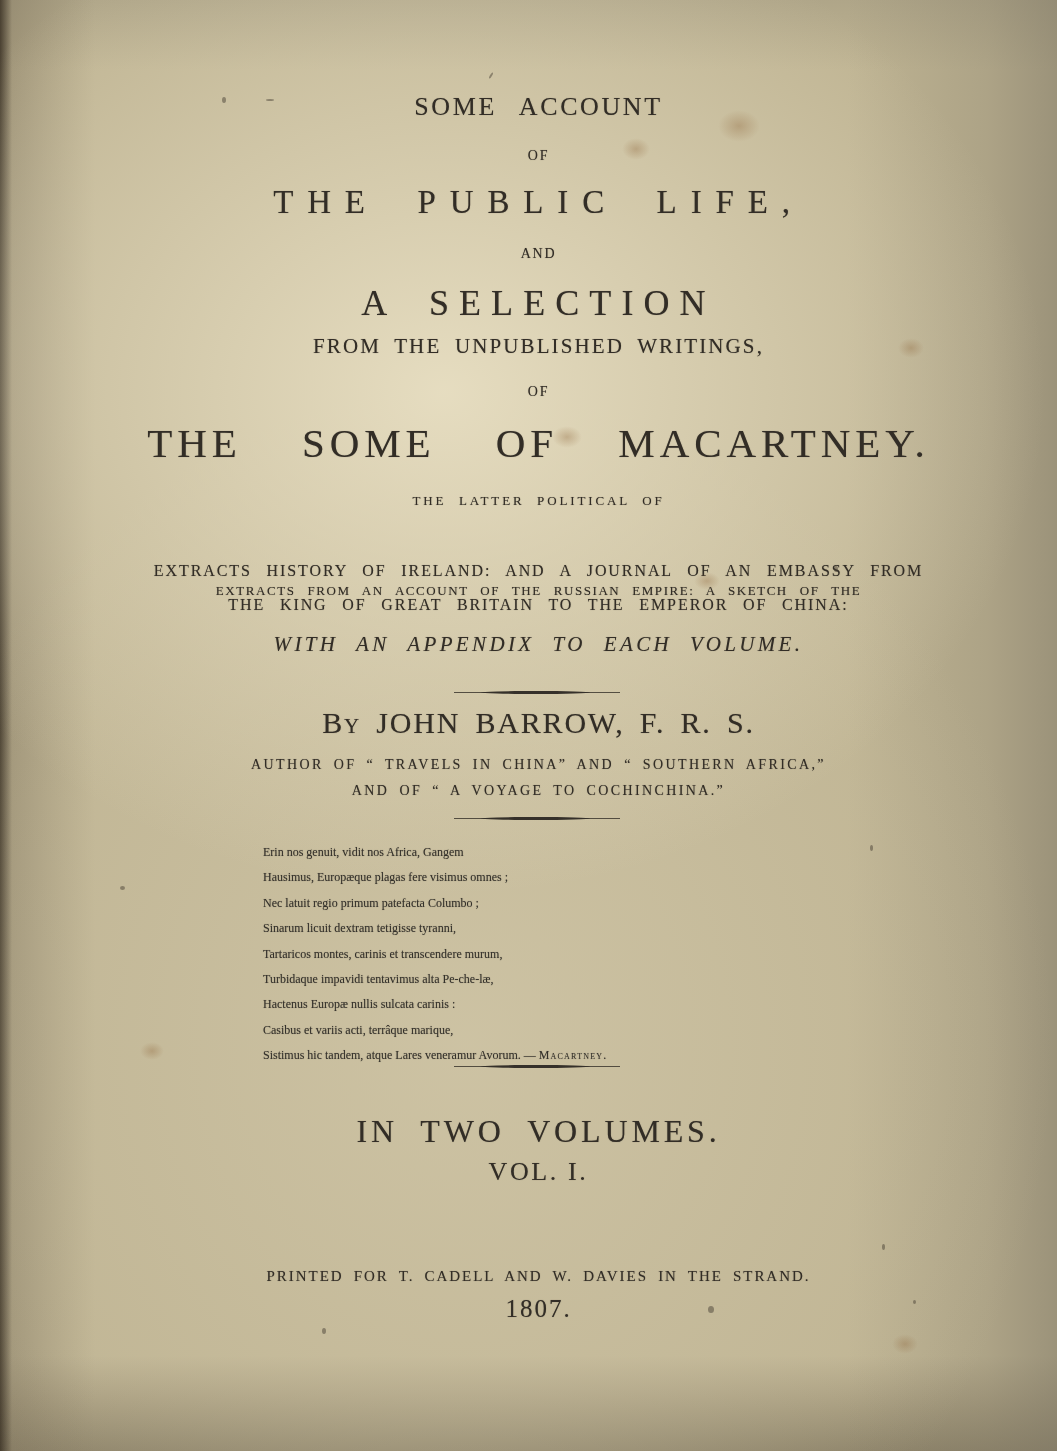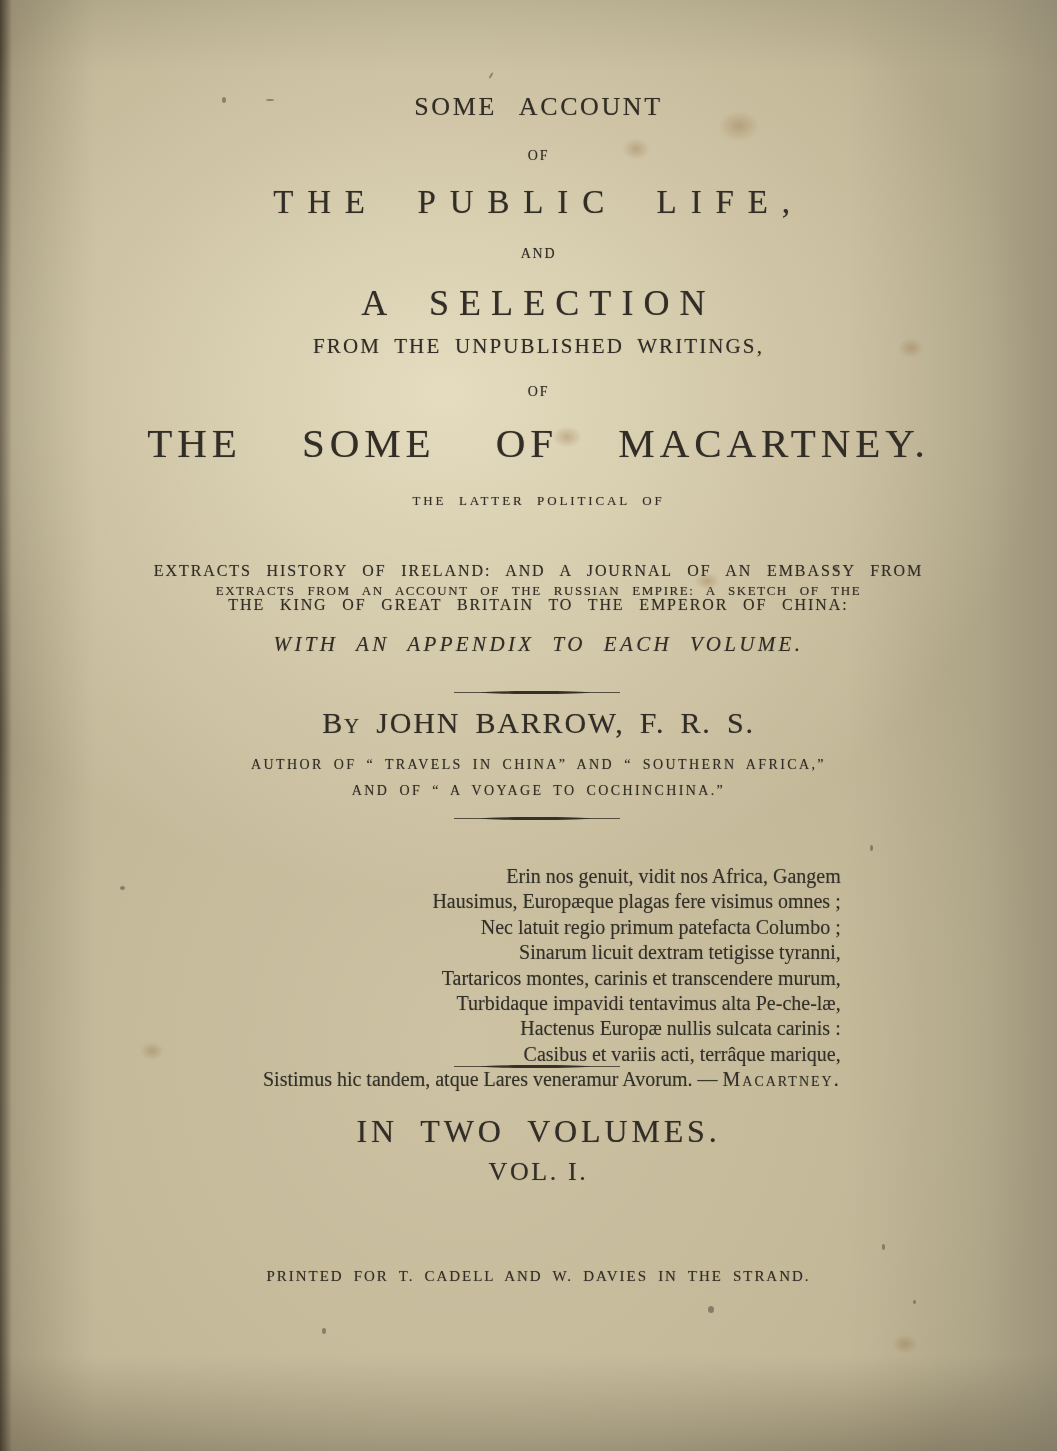--- a/index.html
+++ b/index.html
@@ -41,24 +41,24 @@
   .t-byline  {top:706px; font-size:30px; font-variant:small-caps; letter-spacing:.06em; word-spacing:.20em;}
   .t-credit1 {top:757px; font-size:14px; letter-spacing:.17em; word-spacing:.30em;}
   .t-credit2 {top:783px; font-size:14px; letter-spacing:.17em; word-spacing:.30em;}
   .t-vols    {top:1113px; font-size:32px; letter-spacing:.12em; word-spacing:.35em;}
   .t-volno   {top:1157px; font-size:26px; letter-spacing:.10em;}
   .t-city    {top:1232px; font-size:23px; font-style:italic; letter-spacing:.42em;}
   .t-printed {top:1268px; font-size:15px; letter-spacing:.13em; word-spacing:.30em;}
   .t-year    {top:1295px; font-size:25px; letter-spacing:.08em;}
 
   .verse{
-    position:absolute;left:263px;top:864px;
-    font-size:20px;line-height:25.4px;
+    position:absolute;left:263px;top:840px;
+    font-size:12px;line-height:25.4px;
     color:#33302a;text-shadow:0 0 1px rgba(50,45,38,.38);
-    text-align:right;white-space:nowrap;
+    text-align:left;white-space:nowrap;
   }
   .smallcaps{font-variant:small-caps;letter-spacing:.10em;}
 
   .rule{position:absolute;left:454px;width:166px;height:6px;}
   .rule::before{
     content:"";position:absolute;left:0;right:0;top:2px;height:1px;
     background:rgba(52,47,40,.8);
   }
   .rule::after{
     content:"";position:absolute;left:16%;width:66%;top:1px;height:3px;
@@ -114,20 +114,21 @@
       <span class="smallcaps">Macartney.</span>
     </div>
   </div>
 
   <div class="rule rule-3"></div>
 
   <div class="line t-vols">IN TWO VOLUMES.</div>
   <div class="line t-volno">VOL. I.</div>
 
   <div class="line t-printed">PRINTED FOR T. CADELL AND W. DAVIES IN THE STRAND.</div>
+  <div class="line t-year">1807.</div>
 
   <div class="fox" style="left:718px;top:110px;width:42px;height:32px;"></div>
   <div class="fox" style="left:622px;top:138px;width:28px;height:22px;"></div>
   <div class="fox" style="left:552px;top:426px;width:30px;height:22px;"></div>
   <div class="fox" style="left:694px;top:572px;width:26px;height:18px;"></div>
   <div class="fox" style="left:898px;top:338px;width:26px;height:20px;"></div>
   <div class="fox" style="left:892px;top:1334px;width:26px;height:20px;"></div>
   <div class="fox" style="left:140px;top:1042px;width:24px;height:18px;"></div>
 
   <div class="speck" style="left:222px;top:97px;width:4px;height:6px;"></div>

